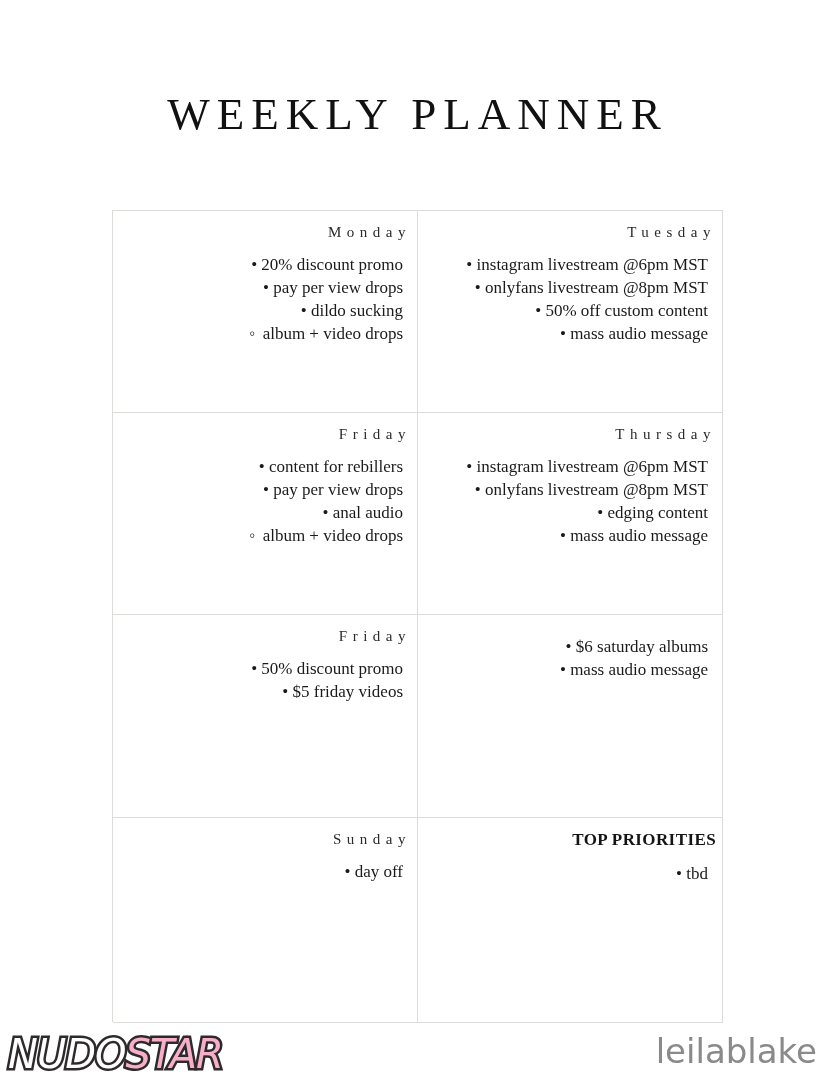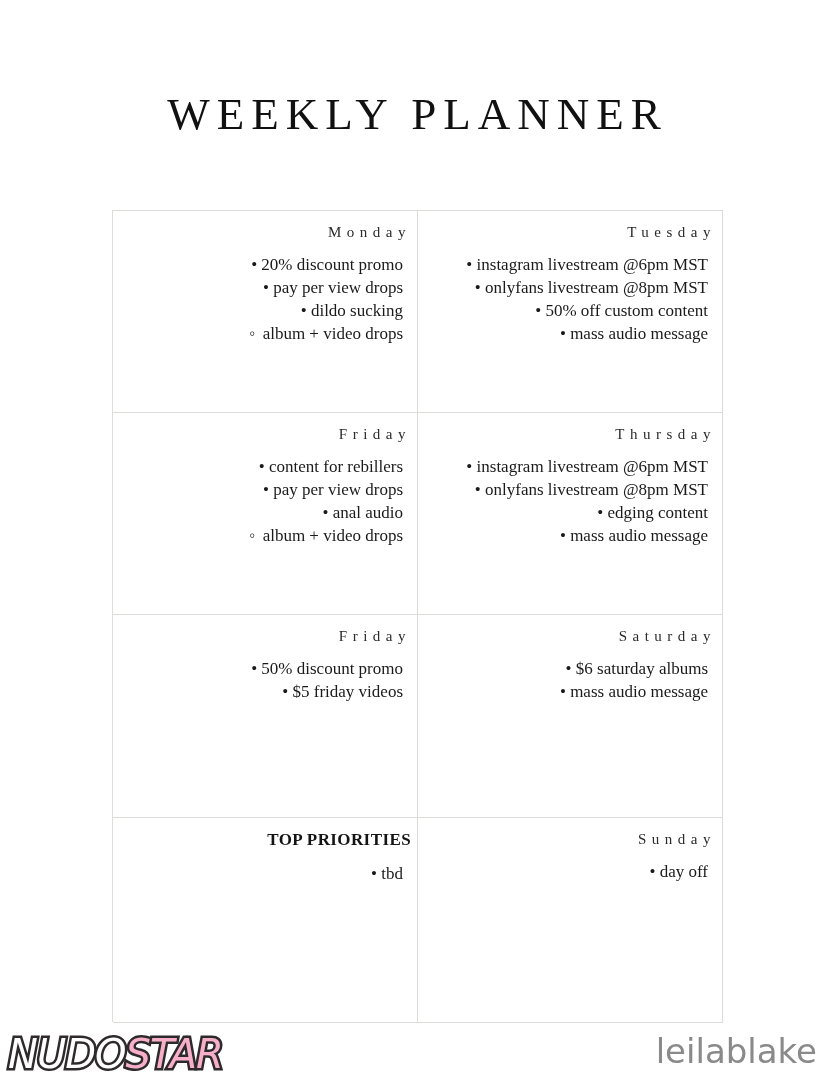--- a/index.html
+++ b/index.html
@@ -166,36 +166,35 @@
       </ul>
     </div>
     <div class="planner-cell">
       <div class="cell-title">Friday</div>
       <ul class="cell-list">
         <li class="solid"><span class="bullet"></span> <span>50% discount promo</span></li>
         <li class="solid"><span class="bullet"></span> <span>$5 friday videos</span></li>
       </ul>
     </div>
     <div class="planner-cell">
-      <div class="cell-title">Saturday</div>
       <ul class="cell-list">
         <li class="solid"><span class="bullet"></span> <span>$6 saturday albums</span></li>
         <li class="solid"><span class="bullet"></span> <span>mass audio message</span></li>
       </ul>
     </div>
     <div class="planner-cell">
+      <div class="cell-title">Sunday</div>
+      <ul class="cell-list">
+        <li class="solid"><span class="bullet"></span> <span>day off</span></li>
+      </ul>
+    </div>
+    <div class="planner-cell">
       <div class="cell-title emphasis">TOP PRIORITIES</div>
       <ul class="cell-list">
         <li class="solid"><span class="bullet"></span> <span>tbd</span></li>
-      </ul>
-    </div>
-    <div class="planner-cell">
-      <div class="cell-title">Sunday</div>
-      <ul class="cell-list">
-        <li class="solid"><span class="bullet"></span> <span>day off</span></li>
       </ul>
     </div>
   </div>
 
 <div class="wm-nudostar">
   <span class="nudo">NUDO</span><span class="star">STAR</span>
 </div>
 
 <div class="wm-handle">leilablake</div>
 

